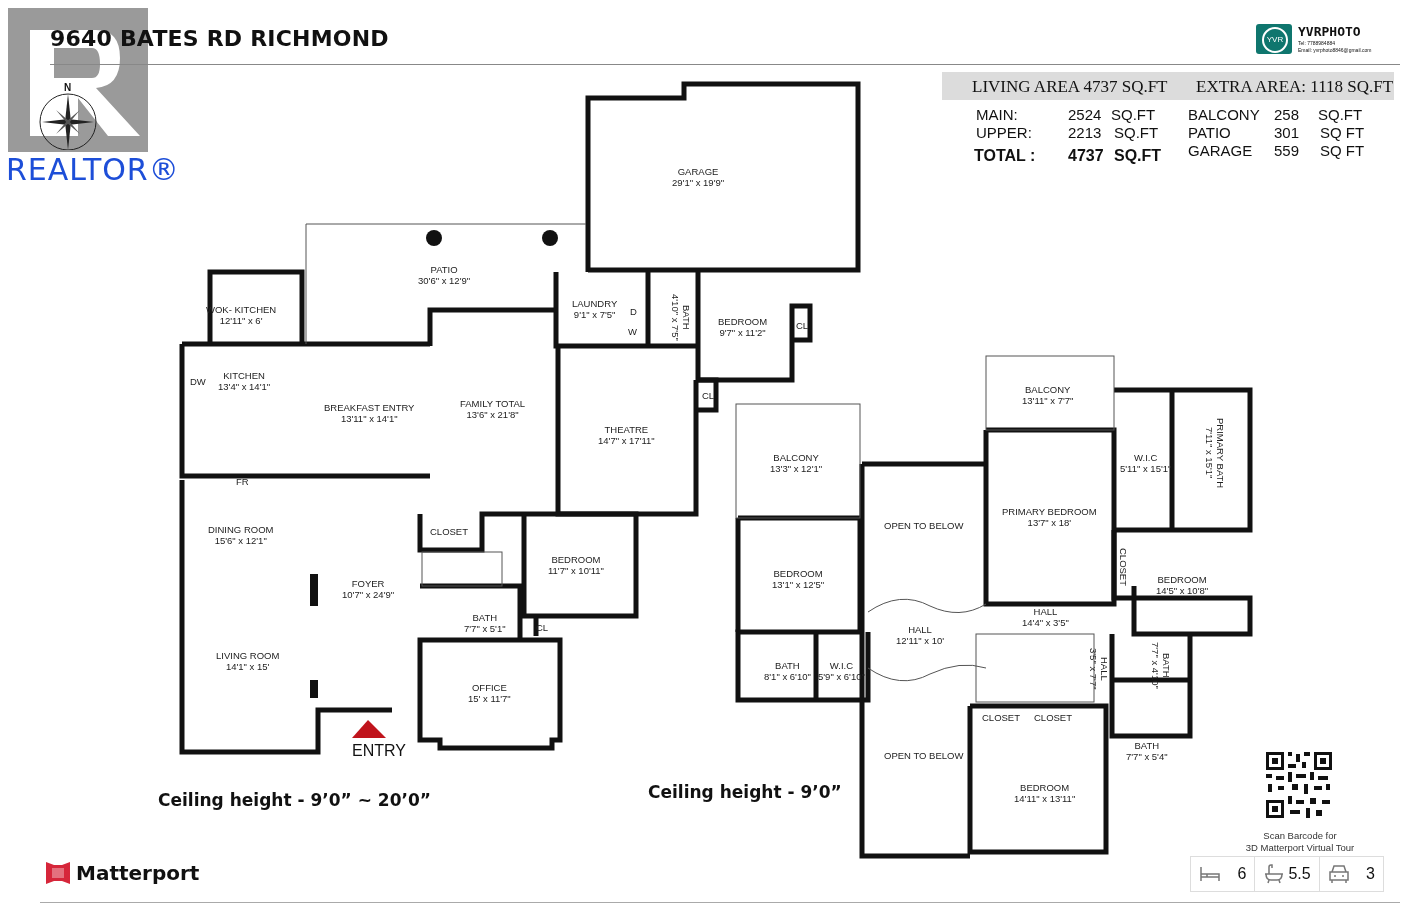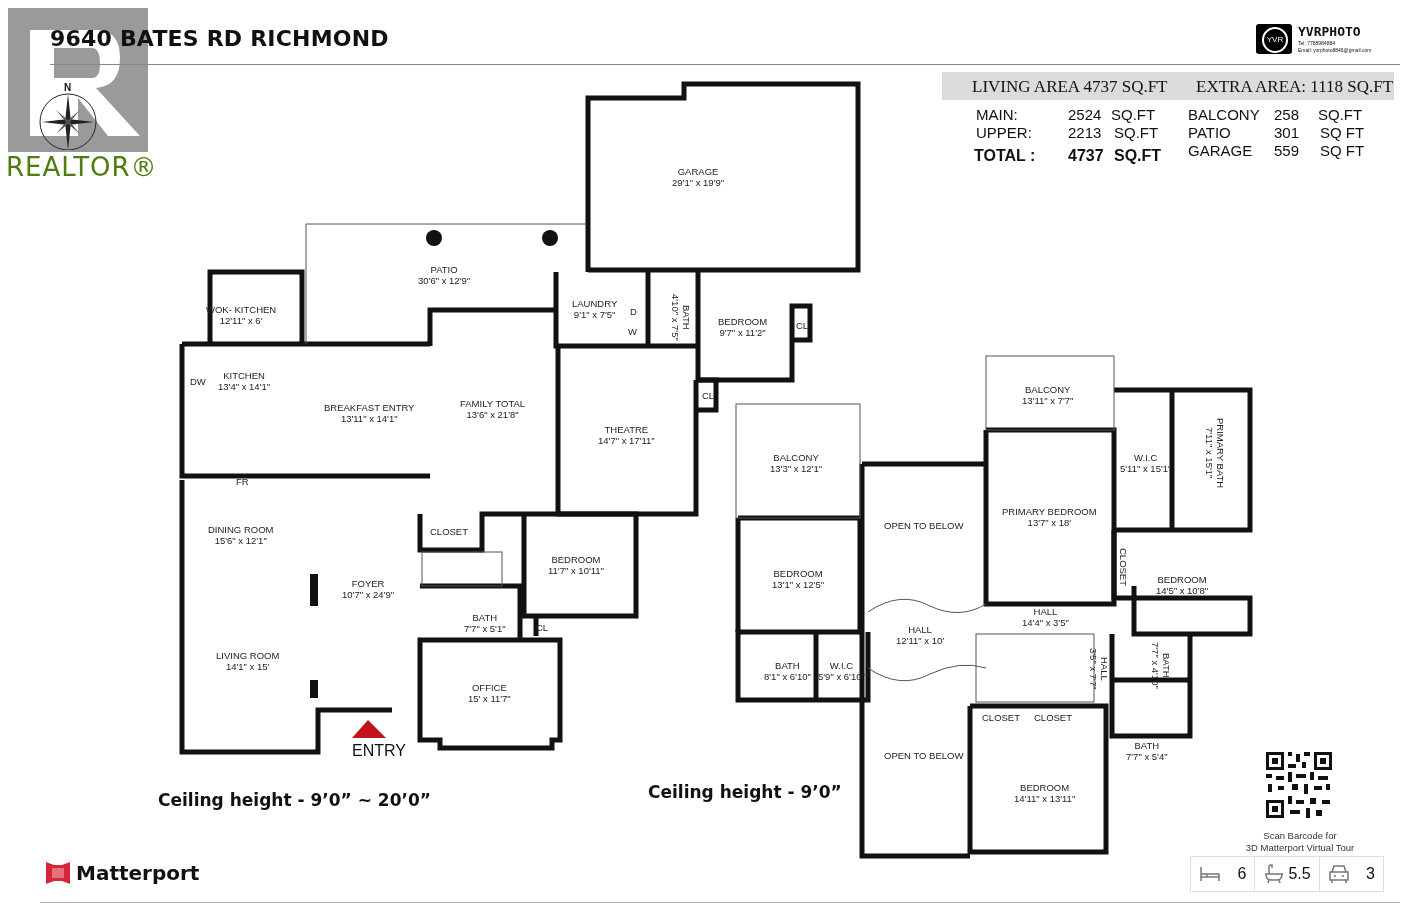--- a/index.html
+++ b/index.html
@@ -1,21 +1,21 @@
 <!DOCTYPE html>
 <html><head>
 <meta charset="utf-8">
 <style>
   html,body{margin:0;padding:0;background:#fff;}
   body{width:1418px;height:914px;position:relative;overflow:hidden;font-family:"Liberation Sans",sans-serif;color:#111;}
   .abs{position:absolute;}
   .title{left:50px;top:26px;font-size:24px;font-weight:bold;letter-spacing:0.2px;font-family:"DejaVu Sans",sans-serif;font-size:22px;}
   .hr{position:absolute;height:1px;background:#888;}
   .realtor-box{left:8px;top:8px;width:140px;height:144px;background:#9a9a9a;}
-  .realtor-text{left:6px;top:152px;font-size:26px;color:#4d7c0f;letter-spacing:1px;font-family:"DejaVu Sans",sans-serif;}
+  .realtor-text{left:6px;top:152px;font-size:30px;color:#1d4ed8;letter-spacing:1px;font-family:"DejaVu Sans",sans-serif;}
   .compass{left:36px;top:86px;}
   .area-band{left:942px;top:72px;width:452px;height:28px;background:#dcdcdc;}
   .area-band span{position:absolute;top:5px;font-family:"Liberation Serif",serif;font-size:17px;}
   .area-row{position:absolute;font-size:15px;}
   .room{position:absolute;text-align:center;font-size:9.5px;line-height:11px;color:#222;white-space:nowrap;}
   .room .n{display:block;}
   .room .d{display:block;}
   .vert{writing-mode:vertical-rl;}
   svg.plan{position:absolute;left:0;top:0;}
   .ceil{position:absolute;font-size:17px;font-weight:bold;font-family:"DejaVu Sans",sans-serif;}
@@ -45,21 +45,21 @@
     <polygon points="44,24 33,37 20,48 31,35" fill="#555"></polygon>
   </svg>
   <span class="abs" style="left:28px;top:-4px;font-size:10px;font-weight:bold;">N</span>
 </div>
 <div class="abs realtor-text">REALTOR®</div>
 
 <div class="abs title">9640 BATES RD RICHMOND</div>
 <div class="hr" style="left:50px;top:64px;width:1350px;"></div>
 
 <div class="abs yvr">
-  <div class="abs" style="left:0;top:0;width:36px;height:30px;background:#000000;border-radius:3px;">
+  <div class="abs" style="left:0;top:0;width:36px;height:30px;background:#0f766e;border-radius:3px;">
     <div class="abs" style="left:6px;top:3px;width:22px;height:22px;border:2px solid #fff;border-radius:50%;color:#fff;font-size:8px;text-align:center;line-height:22px;">YVR</div>
   </div>
   <div class="abs" style="left:42px;top:0;font-size:13px;font-weight:bold;font-family:'DejaVu Sans Mono',monospace;">YVRPHOTO</div>
   <div class="abs" style="left:42px;top:16px;font-size:5px;white-space:nowrap;">Tel: 7788984884</div>
   <div class="abs" style="left:42px;top:23px;font-size:5px;white-space:nowrap;">Email: yvrphoto8846@gmail.com</div>
 </div>
 
 <div class="abs area-band">
   <span style="left:30px;text-align:center;">LIVING AREA 4737   SQ.FT</span>
   <span style="left:254px;">EXTRA AREA: 1118  SQ.FT</span>

